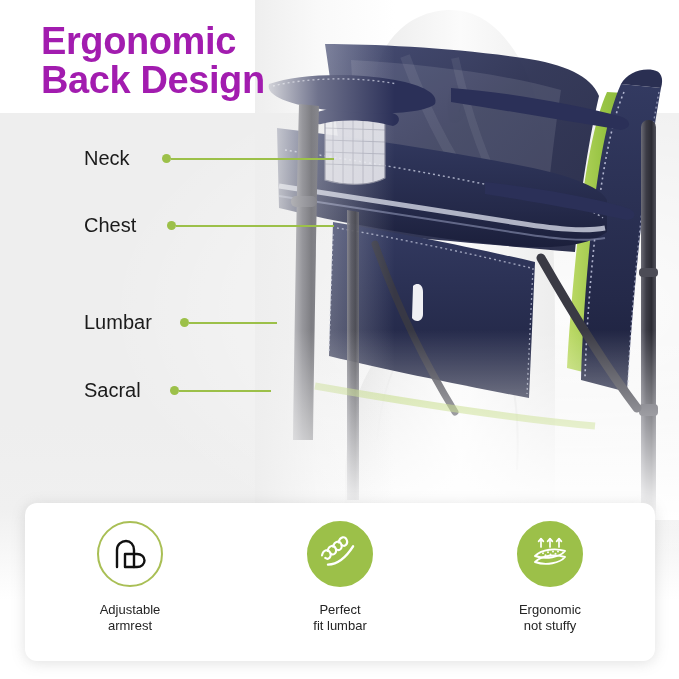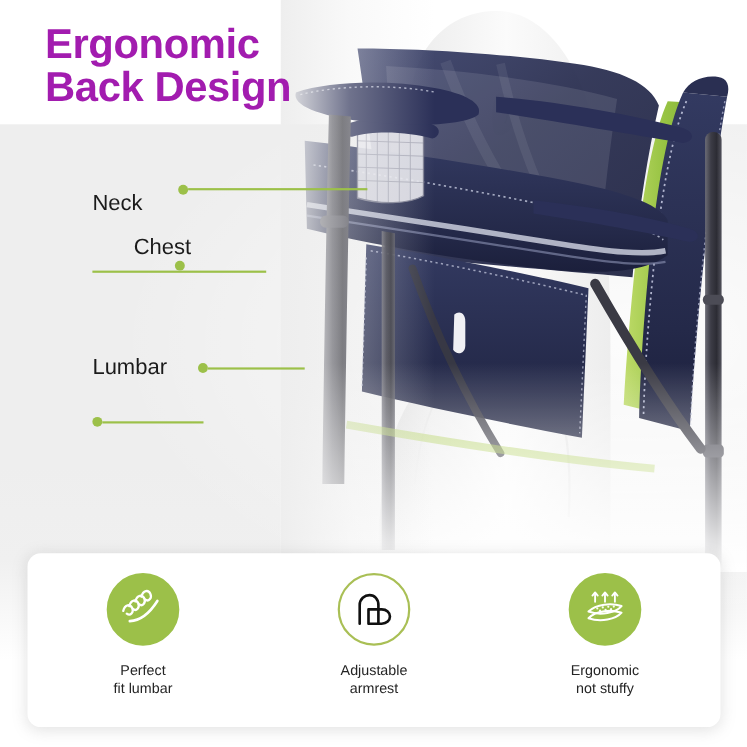--- a/index.html
+++ b/index.html
@@ -258,70 +258,71 @@
       <rect x="0" y="0" width="140" height="520" fill="url(#fadeLeft)"></rect>
     </svg>
   </div>
 
   <div class="title">Ergonomic
 Back Design</div>
 
   <div class="callouts">
 
     <div class="callout" style="left:84px;top:147px;">
-      <span class="ctext" style="width:78px;margin-top:27px;">Neck</span>
+      <span class="ctext" style="width:78px;">Neck</span>
       <span class="cdot"></span>
       <span class="cline" style="width:163px;"></span>
     </div>
 
-    <div class="callout" style="left:84px;top:214px;flex-direction:column;">
+    <div class="callout" style="left:84px;top:214px;">
       <span class="ctext" style="width:83px;">Chest</span>
       <span class="cdot"></span>
       <span class="cline" style="width:158px;"></span>
     </div>
 
-    <div class="callout" style="left:84px;top:323px;">
+    <div class="callout" style="left:84px;top:311px;">
       <span class="ctext" style="width:96px;">Lumbar</span>
       <span class="cdot"></span>
       <span class="cline" style="width:88px;"></span>
     </div>
 
     <div class="callout" style="left:84px;top:379px;">
+      <span class="ctext" style="width:86px;">Sacral</span>
       <span class="cdot"></span>
       <span class="cline" style="width:92px;"></span>
     </div>
   </div>
 
   <div class="feature-card">
+
+    <div class="feature">
+      <div class="fic outline">
+        <svg width="36" height="32" viewBox="0 0 36 32" aria-hidden="true">
+          <path d="M5 29 L5 12 C5 6.5 9.5 3 14 3 C18.5 3 22 6.5 22 12 L22 29" fill="none" stroke="#111111" stroke-width="2.4" stroke-linecap="round"></path>
+          <path d="M13 16 L25 16 C29.5 16 32.5 19 32.5 22.5 C32.5 26 29.5 29 25 29 L13 29 Z" fill="none" stroke="#111111" stroke-width="2.4" stroke-linejoin="round"></path>
+        </svg>
+      </div>
+      <div class="fcap">Adjustable
+armrest</div>
+    </div>
 
     <div class="feature">
       <div class="fic filled">
         <svg width="38" height="38" viewBox="0 0 38 38" aria-hidden="true">
           <g transform="rotate(-38 19 19)" fill="none" stroke="#ffffff" stroke-width="2.1" stroke-linecap="round" stroke-linejoin="round">
             <path d="M4 9 C 9 5, 13 8, 12 12 C 11 16, 6 17, 5 13"></path>
             <path d="M11 9 C 16 5, 20 8, 19 12 C 18 16, 13 17, 12 13"></path>
             <path d="M18 9 C 23 5, 27 8, 26 12 C 25 16, 20 17, 19 13"></path>
             <path d="M25 9 C 30 5, 34 8, 33 12 C 32 16, 27 17, 26 13"></path>
             <path d="M3 20 C 10 25, 20 26, 34 21" stroke-width="2.4"></path>
           </g>
         </svg>
       </div>
       <div class="fcap">Perfect
 fit lumbar</div>
-    </div>
-
-    <div class="feature">
-      <div class="fic outline">
-        <svg width="36" height="32" viewBox="0 0 36 32" aria-hidden="true">
-          <path d="M5 29 L5 12 C5 6.5 9.5 3 14 3 C18.5 3 22 6.5 22 12 L22 29" fill="none" stroke="#111111" stroke-width="2.4" stroke-linecap="round"></path>
-          <path d="M13 16 L25 16 C29.5 16 32.5 19 32.5 22.5 C32.5 26 29.5 29 25 29 L13 29 Z" fill="none" stroke="#111111" stroke-width="2.4" stroke-linejoin="round"></path>
-        </svg>
-      </div>
-      <div class="fcap">Adjustable
-armrest</div>
     </div>
 
 
     <div class="feature">
       <div class="fic filled">
         <svg width="40" height="38" viewBox="0 0 40 38" aria-hidden="true">
           <g stroke="#ffffff" stroke-width="1.7" fill="none" stroke-linecap="round" stroke-linejoin="round">
             <path d="M11 12 L11 4"></path>
               <path d="M8.6 6.4 L11 3.6 L13.4 6.4"></path>
             <path d="M20 12 L20 4"></path>

